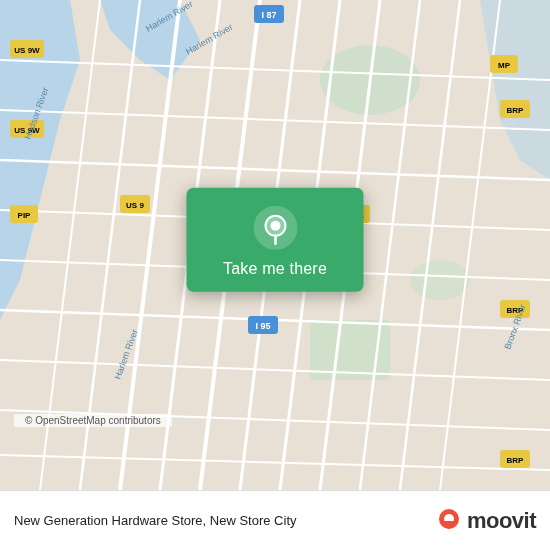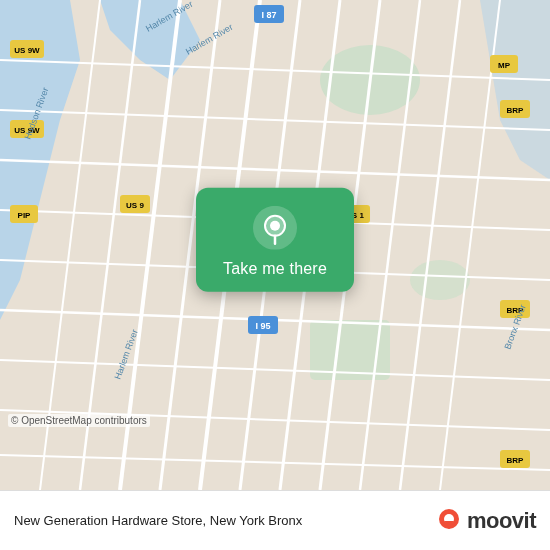--- a/index.html
+++ b/index.html
@@ -19,23 +19,23 @@
       top: 0; left: 0;
       width: 100%; height: 100%;
     }
 
     
     .location-card {
       position: absolute;
       top: 50%;
       left: 50%;
       transform: translate(-50%, -55%);
-      width: 158px;
+      width: 177px;
       background: #3aaa6a;
-      border-radius: 12px;
+      border-radius: 7px;
       display: flex;
       flex-direction: column;
       align-items: center;
       padding: 18px 12px 14px 12px;
       box-shadow: 0 4px 16px rgba(0,0,0,0.3);
     }
 
     .pin-icon {
       width: 44px;
       height: 44px;
@@ -84,25 +84,25 @@
     .moovit-word {
       font-size: 22px;
       font-weight: bold;
       color: #333;
       letter-spacing: -0.5px;
     }
 
     .copyright-text {
       position: absolute;
       bottom: 63px;
-      left: 8px;
+      left: 14px;
       font-size: 10px;
       color: #555;
       background: rgba(255,255,255,0.7);
-      padding: 1px 3px;
+      padding: 1px 11px;
       border-radius: 2px;
     }
   </style>
 </head>
 <body>
 
 <div class="map-container">
 
   <svg class="map-bg" viewBox="0 0 550 490" xmlns="http://www.w3.org/2000/svg">
 
@@ -185,21 +185,21 @@
       <circle cx="22" cy="20" r="5" fill="#fff"></circle>
       <path d="M22 30 L22 38" stroke="#fff" stroke-width="2.5" stroke-linecap="round"></path>
     </svg>
     <button class="take-me-btn">Take me there</button>
   </div>
 
   <div class="copyright-text">© OpenStreetMap contributors</div>
 </div>
 
 <div class="bottom-bar">
-  <span class="location-text">New Generation Hardware Store, New York Bronx</span>
+  <span class="location-text">New Generation Hardware Store, New Store City</span>
   <div class="moovit-logo">
 
     <svg class="moovit-pin" viewBox="0 0 28 28">
       <circle cx="14" cy="12" r="10" fill="#f04e37"></circle>
       <circle cx="14" cy="12" r="5" fill="#fff"></circle>
       <path d="M14 22 L9 14 L19 14 Z" fill="#f04e37"></path>
     </svg>
     <span class="moovit-word">moovit</span>
   </div>
 </div>

